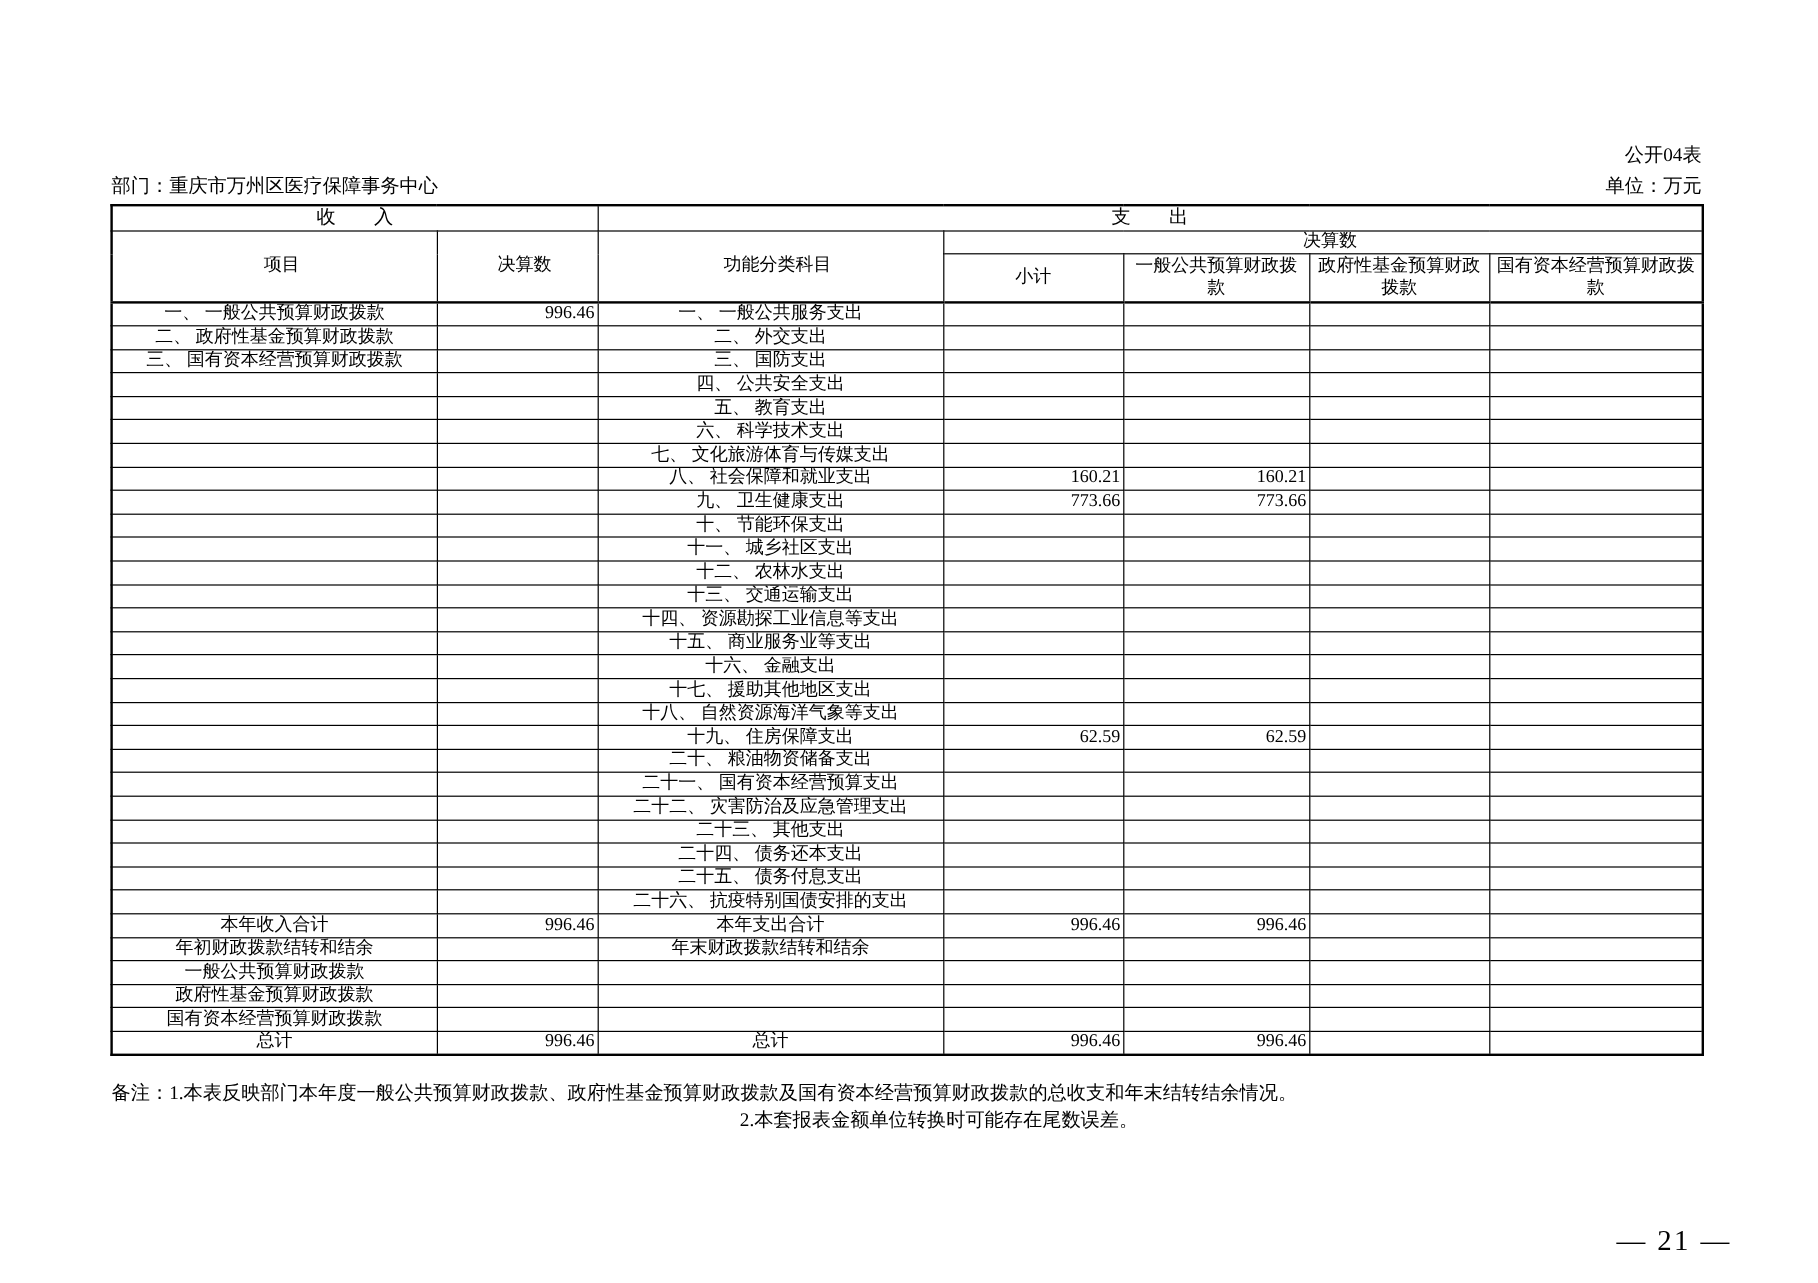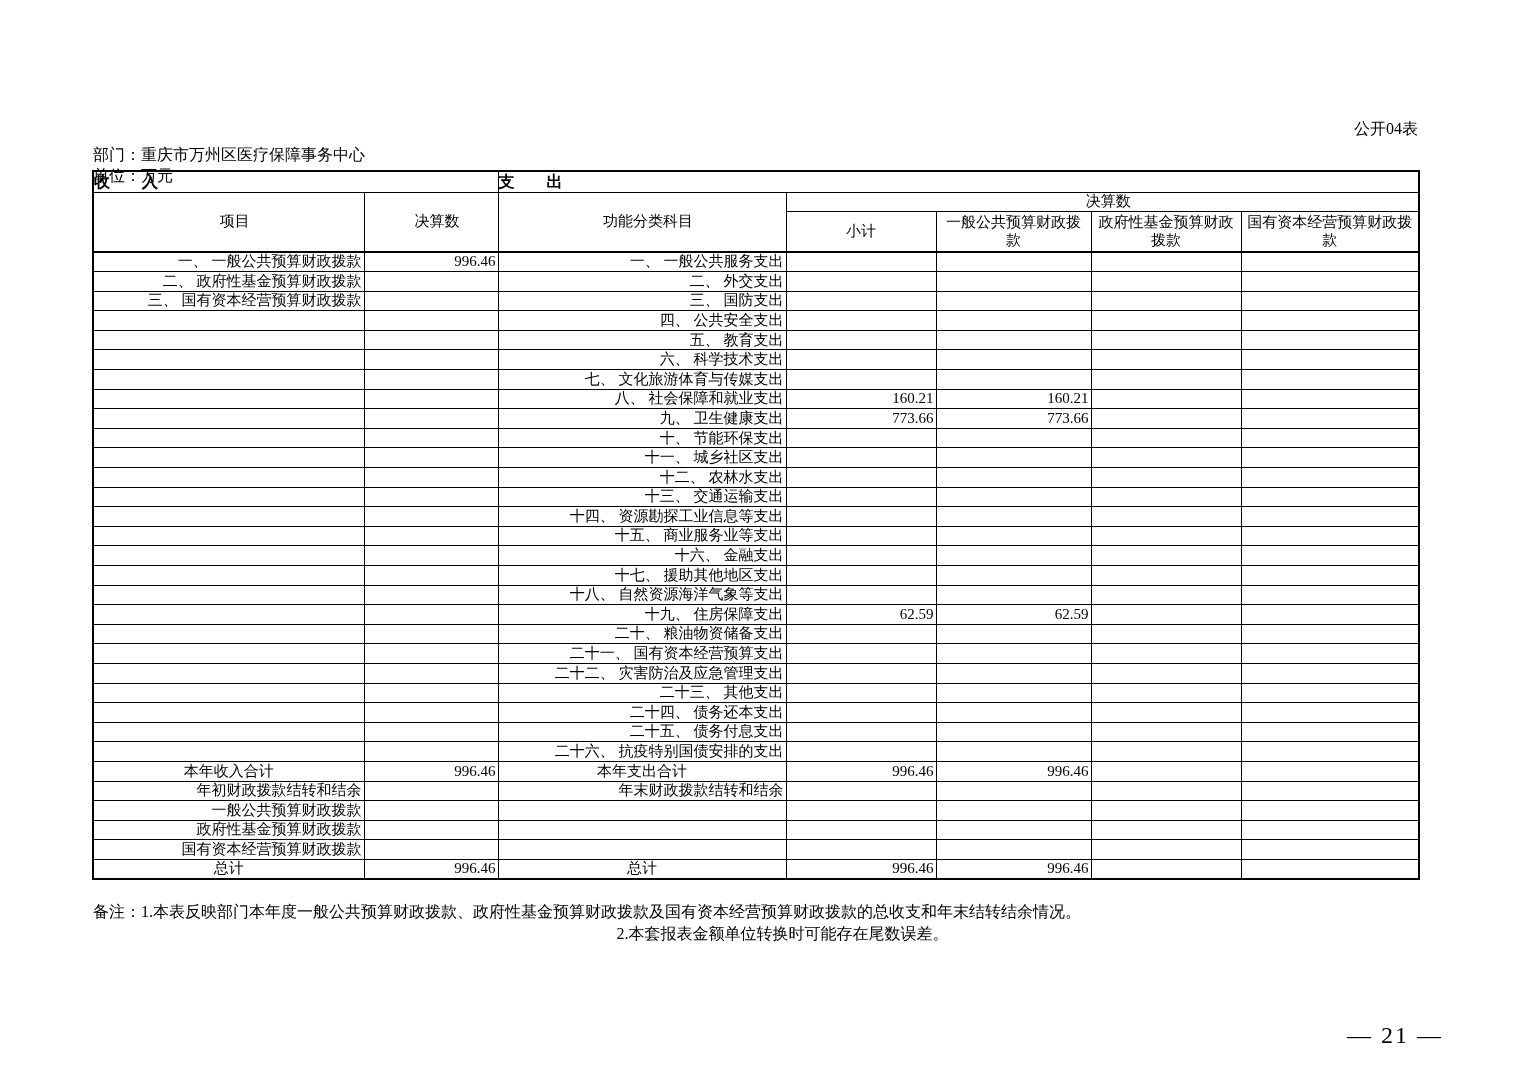--- a/index.html
+++ b/index.html
@@ -19,46 +19,45 @@
     letter-spacing:1px;
   }
   .form-no{
     position:absolute;top:119px;right:97px;
     font-size:16px;
   }
   .meta{
     position:absolute;top:145px;left:93px;right:97px;
     display:flex;justify-content:space-between;
     font-size:16px;
-    flex-direction:column;
   }
   table.budget{
     position:absolute;top:170px;left:92px;
     width:1326px;
     border-collapse:collapse;
     table-layout:fixed;
   }
   table.budget td{
     border:1px solid #000;
     font-size:15px;
     line-height:1.15;
     padding:0 2px;
     overflow:hidden;
     vertical-align:middle;
   }
   table.budget{border:2px solid #000;}
-  thead tr.h1 td{height:20px;font-size:16px;text-align:left;padding:0;font-weight:bold;}
+  thead tr.h1 td{height:20px;font-size:16px;text-align:center;padding:0;}
   thead tr.h2 td{text-align:center;padding-left:14px;}
   thead tr.h2 td.span4{height:18px;}
   thead tr.h3 td{height:39px;text-align:center;padding:0 3px;}
   thead tr:last-child td,
   thead td[rowspan]{border-bottom:2px solid #000;}
   tbody tr{height:19.6px;}
   tbody td{white-space:nowrap;}
-  td.l{text-align:right;}
+  td.l{text-align:center;}
   td.c{text-align:center;margin-left:37px;}
   td.n{text-align:right;padding-right:6px;}
   td.ind{padding-left:18px;}
   .notes{
     position:absolute;top:901px;left:93px;right:95px;
     font-size:16px;line-height:22px;
   }
   .notes .note2{padding-left:52px;text-align:center;}
   .pageno{
     position:absolute;top:1022px;right:72px;

